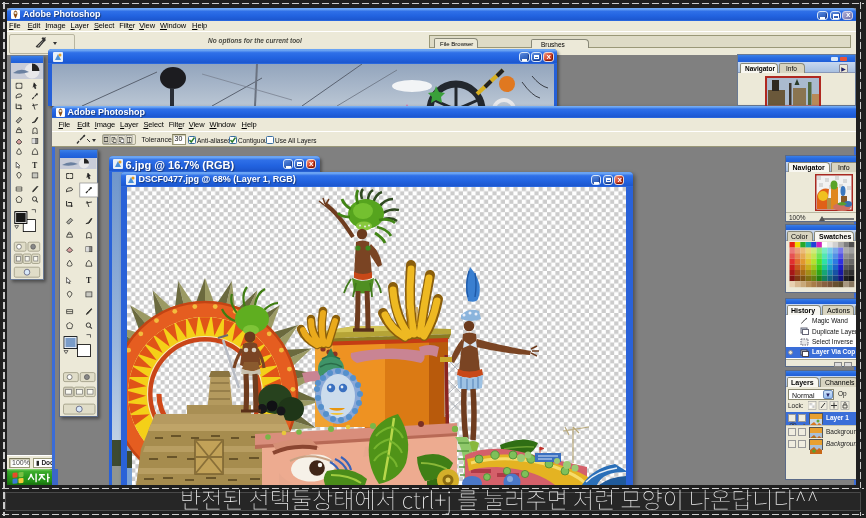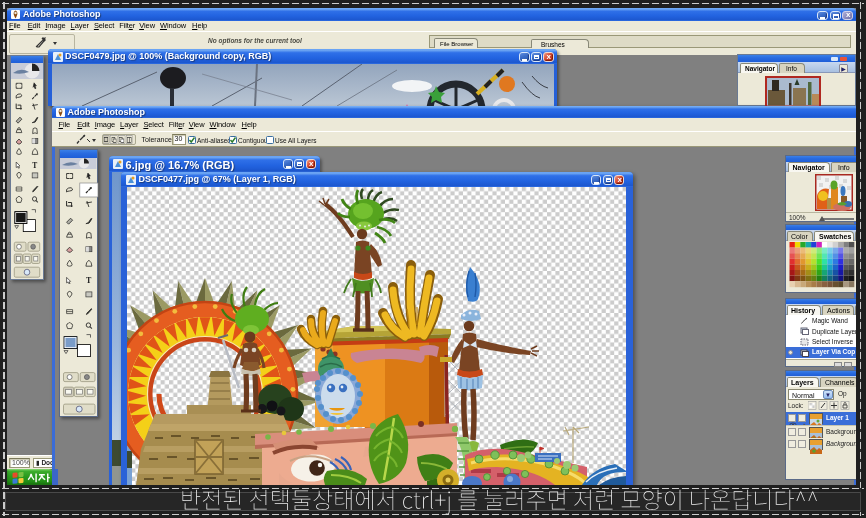--- a/index.html
+++ b/index.html
@@ -57,21 +57,20 @@
   </div>
 </div>
 
 <div class="abs" style="left:48px;top:49px;width:509px;height:57px;background:#2560d8;border-radius:4px 4px 0 0;box-shadow:2px 2px 3px rgba(0,0,0,.4)">
   <div class="abs tb" style="left:0;top:0;width:509px;height:15px;border-radius:4px 4px 0 0">
     <svg class="abs" style="left:5px;top:2.5px" width="10" height="10" viewBox="0 0 10 10">
         <rect width="10" height="10" fill="#e8f0fa" rx="1"></rect>
         <path d="M2 8 L5 2 L8 8Z" fill="#4a90d8"></path>
         <circle cx="7" cy="3" r="1.5" fill="#e8a020"></circle>
       </svg>
-    <div class="abs wtxt" style="left:17px;top:2px;font-size:9px">DSCF0479.jpg @ 100% (Background copy, RGB)</div>
     <div class="abs btn" style="left:471px;top:2.5px;width:10.5px;height:10px">
         <div class="abs" style="left:2px;top:6px;width:5px;height:2px;background:#fff"></div>
       </div>
     <div class="abs btn" style="left:483px;top:2.5px;width:10.5px;height:10px">
         <div class="abs" style="left:2px;top:2px;width:5px;height:4px;border:1px solid #fff;border-top-width:2px"></div>
       </div>
     <div class="abs btnr" style="left:495px;top:2.5px;width:10.5px;height:10px">
         <div class="abs wtxt" style="left:2.5px;top:-1px;font-size:8px;text-shadow:none">x</div>
       </div>
   </div>
@@ -304,21 +303,21 @@
   </div>
 </div>
 
 <div class="abs" style="left:120.5px;top:171.5px;width:512px;height:313.5px;background:#2a62d8;border-radius:4px 4px 0 0;box-shadow:2px 2px 4px rgba(0,0,0,.4)">
   <div class="abs tb" style="left:0;top:0;width:512px;height:15.5px;border-radius:4px 4px 0 0">
     <svg class="abs" style="left:5px;top:3px" width="10" height="10" viewBox="0 0 10 10">
         <rect width="10" height="10" fill="#e8f0fa" rx="1"></rect>
         <path d="M2 8 L5 2 L8 8Z" fill="#4a90d8"></path>
         <circle cx="7" cy="3" r="1.5" fill="#e8a020"></circle>
       </svg>
-    <div class="abs wtxt" style="left:18px;top:2.5px;font-size:9px">DSCF0477.jpg @ 67% (Layer 1, RGB)</div>
+    <div class="abs wtxt" style="left:18px;top:2.5px;font-size:9px">DSCF0477.jpg @ 68% (Layer 1, RGB)</div>
     <div class="abs btn" style="left:470.5px;top:3px;width:10px;height:10px">
         <div class="abs" style="left:2px;top:6px;width:5px;height:2px;background:#fff"></div>
       </div>
     <div class="abs btn" style="left:482px;top:3px;width:10px;height:10px">
         <div class="abs" style="left:2px;top:2px;width:5px;height:4px;border:1px solid #fff;border-top-width:2px"></div>
       </div>
     <div class="abs btnr" style="left:493.5px;top:3px;width:10px;height:10px">
         <div class="abs wtxt" style="left:2.5px;top:-1px;font-size:8px;text-shadow:none">x</div>
       </div>
   </div>

